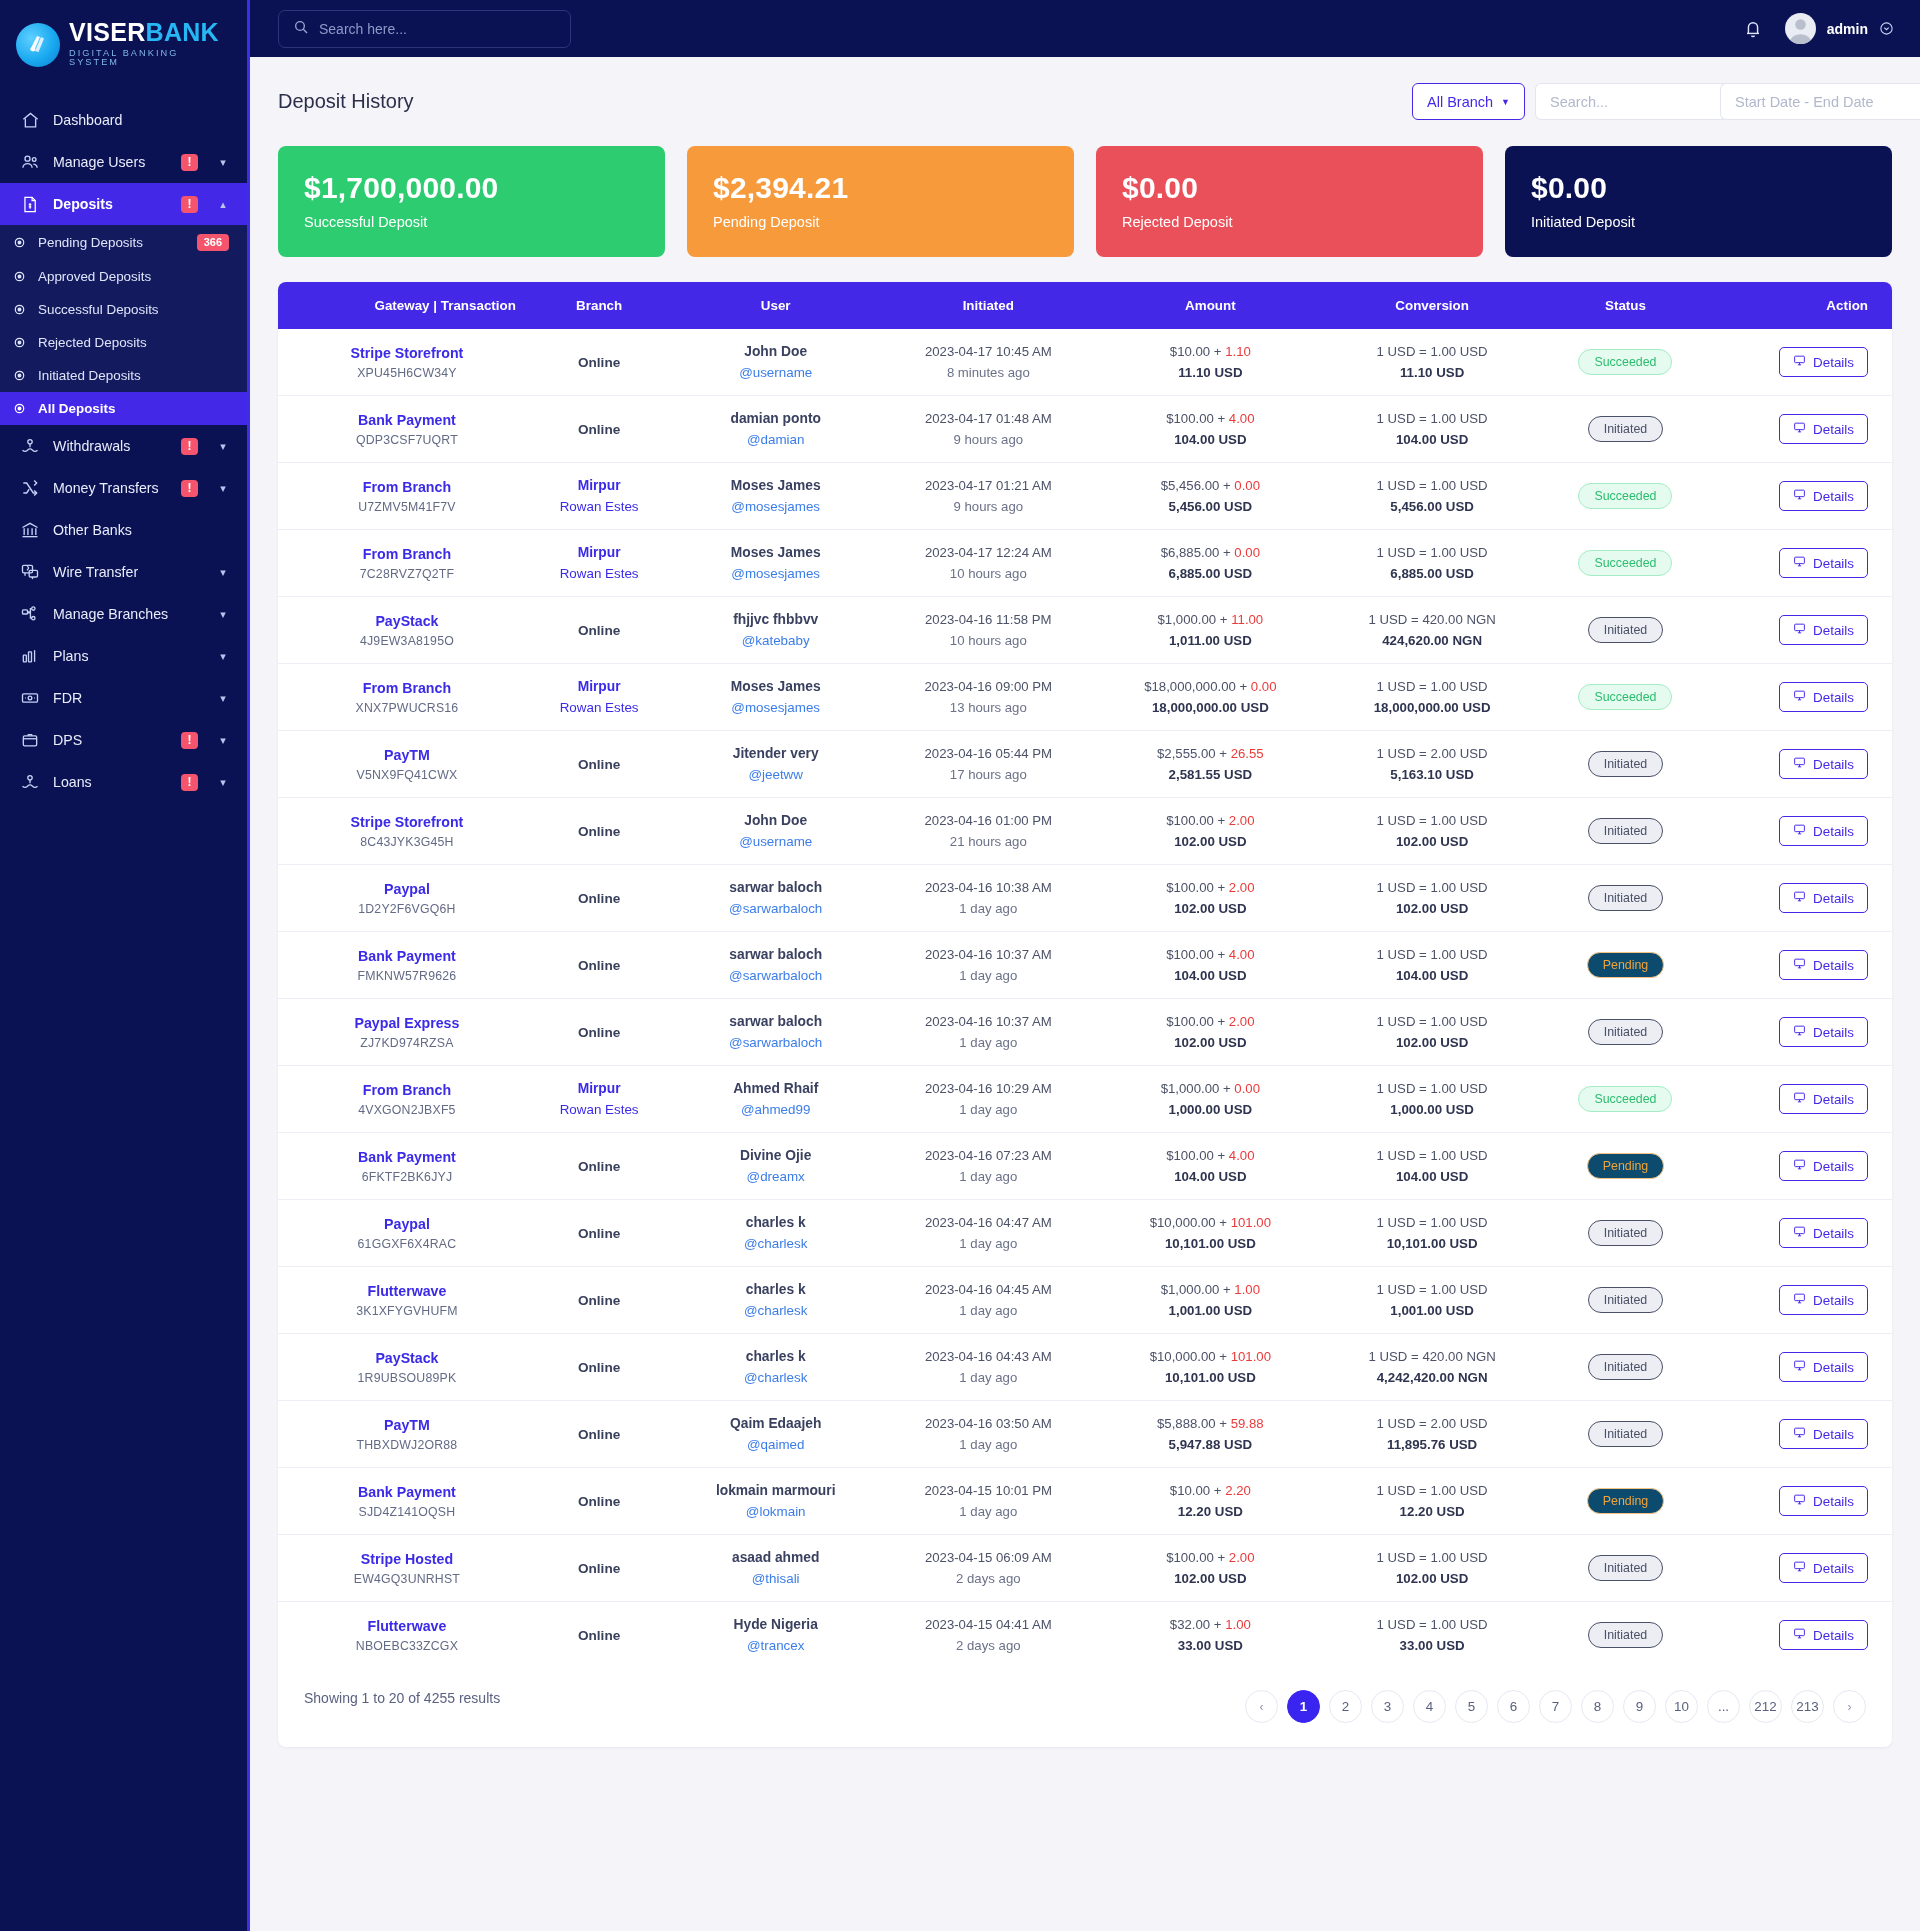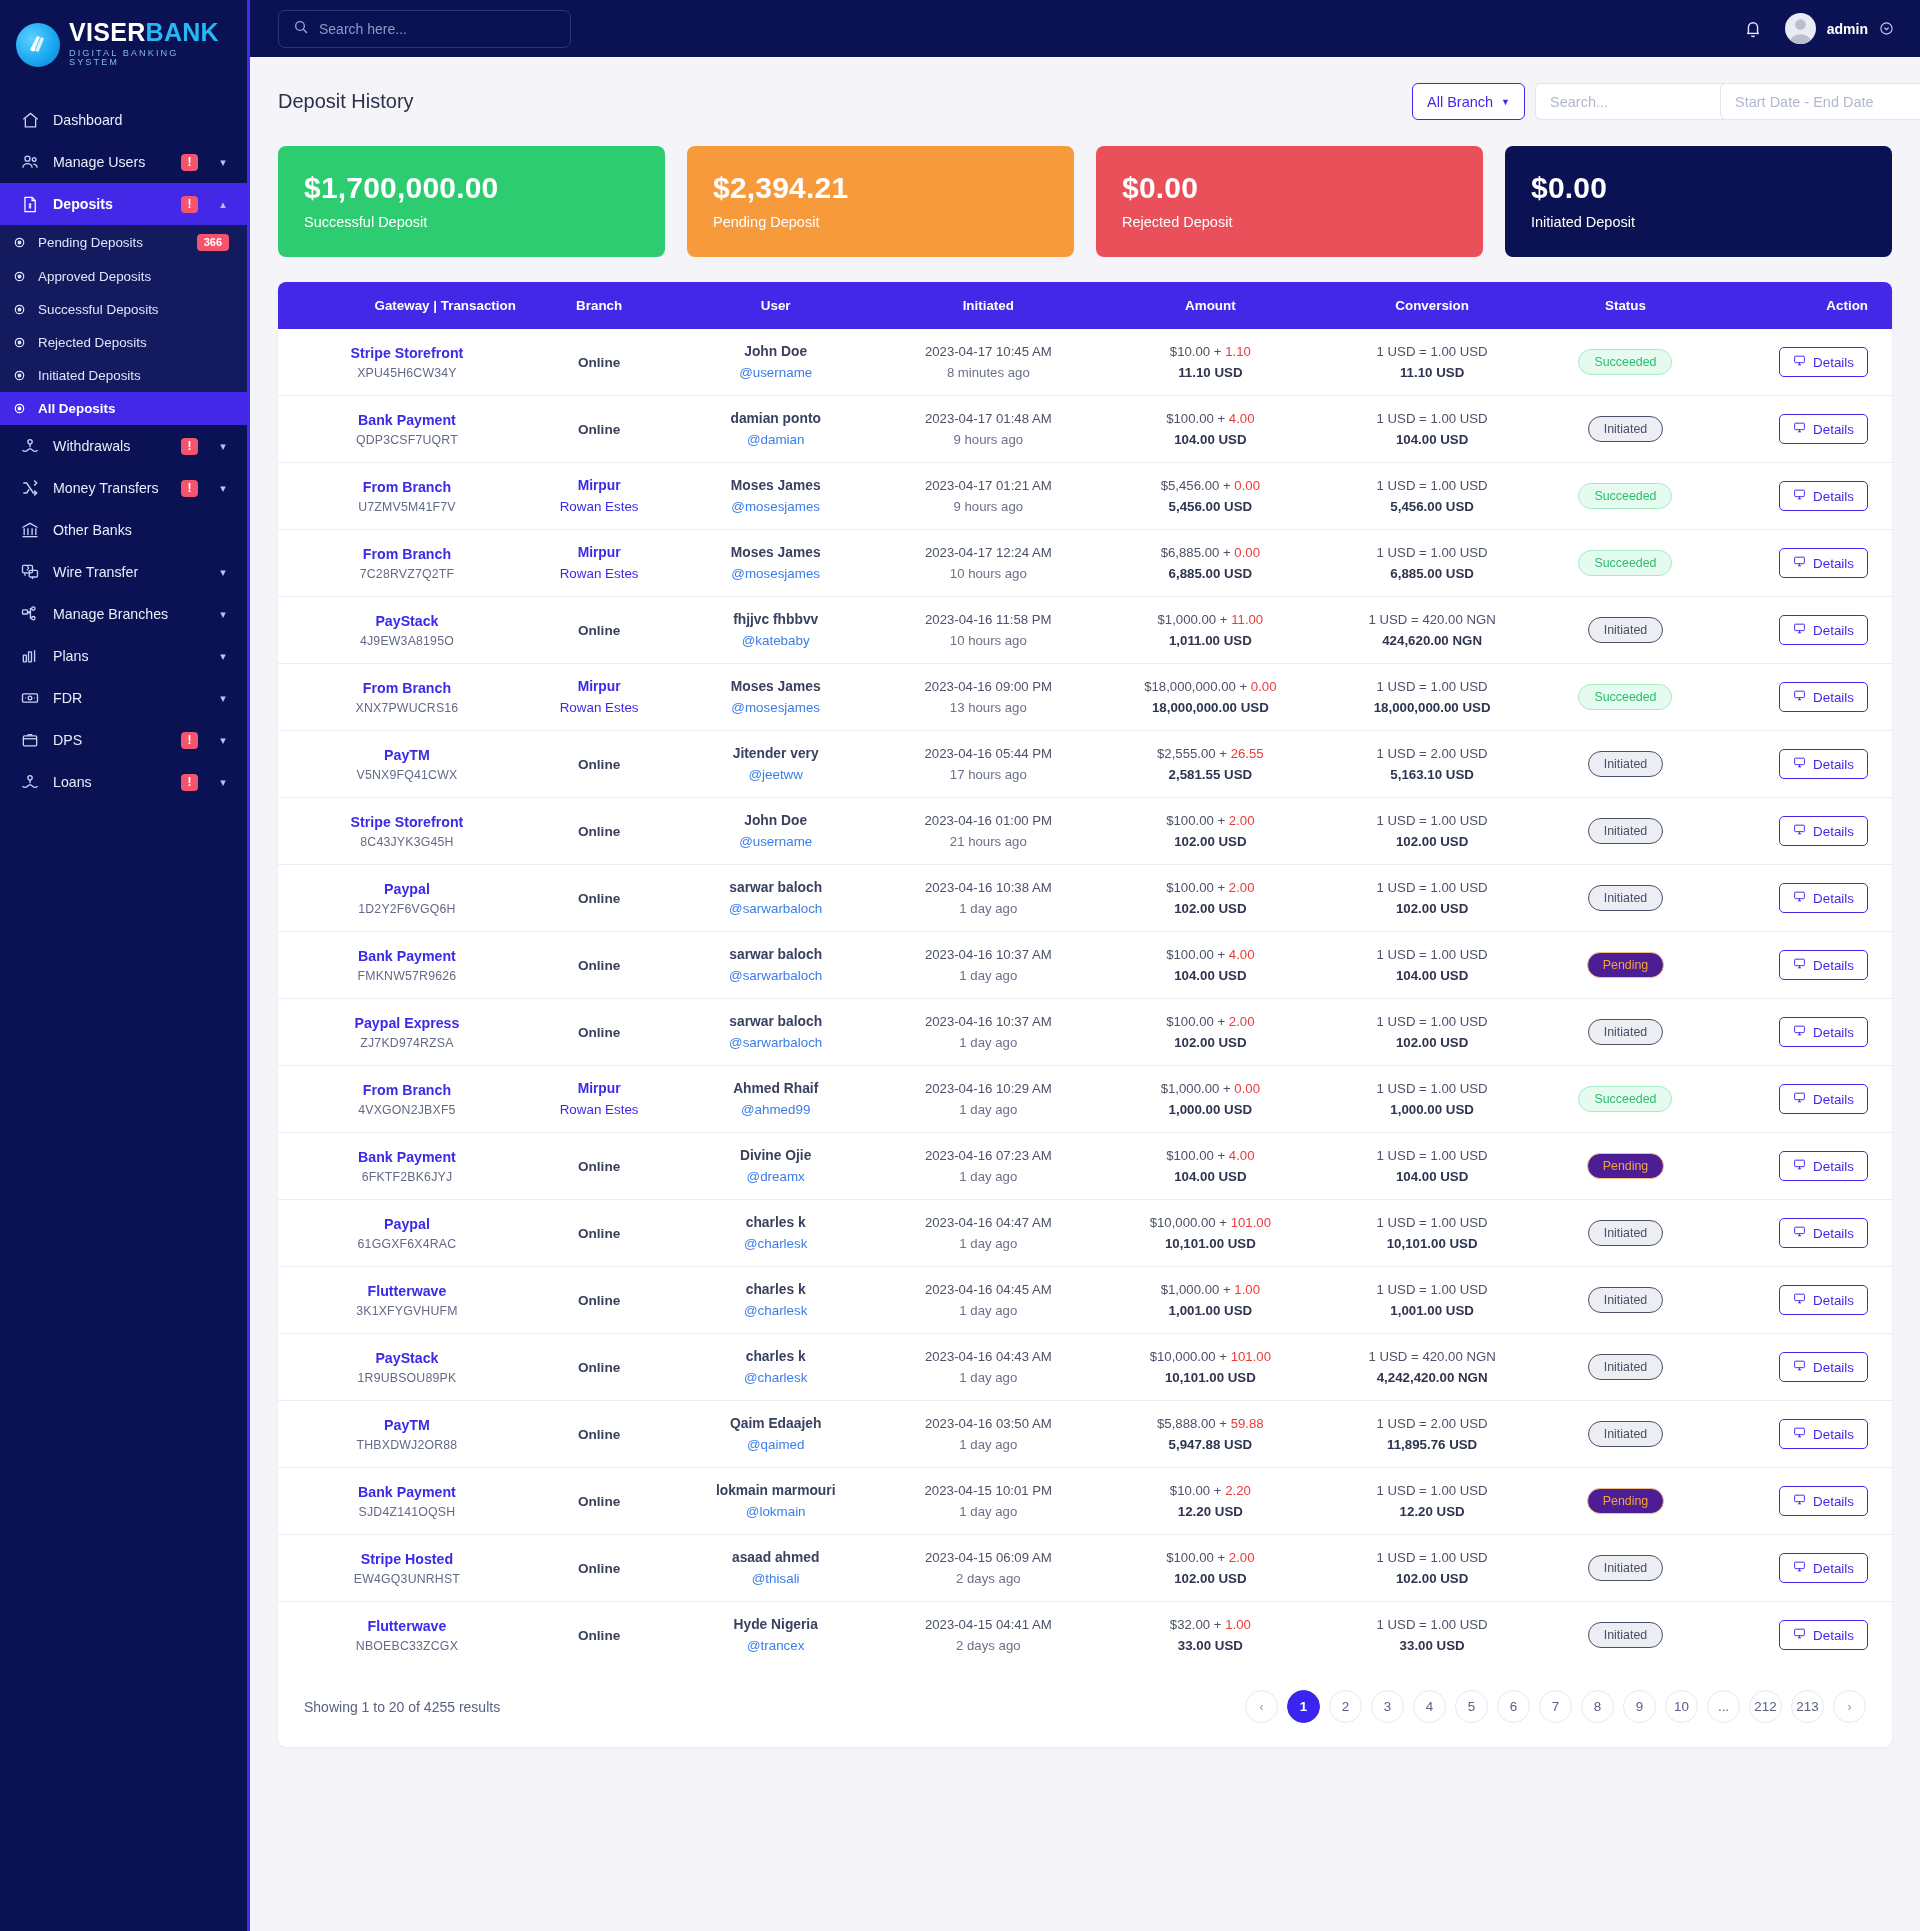--- a/index.html
+++ b/index.html
@@ -155,32 +155,32 @@
   .amt-2 { color:#2f3550; font-weight:700; font-size:13.3px; margin-top:6px; }
   .cv-1 { color:#4c5268; font-size:13.2px; }
   .cv-2 { color:#2f3550; font-weight:700; font-size:13.3px; margin-top:6px; }
 
   .badge {
     display:inline-block; padding: 5px 15px; border-radius: 14px;
     font-size: 12.4px; line-height:1.2;
   }
   .badge.succeeded { background:#e6fbef; color:#2bbd6e; border:1px solid #a5ecc5; }
   .badge.initiated { background:#eceef3; color:#4a5067; border:1px solid #4a5067; }
-  .badge.pending   { background:#4c1d95; color:#f0a43c; border:1px solid #f3c182; }
+  .badge.pending   { background:#0c4a6e; color:#f0a43c; border:1px solid #f3c182; }
 
   td.act { text-align:right; padding-right: 24px; }
   .details-btn {
     display:inline-flex; align-items:center; gap:7px;
     border:1px solid #4428e8; color:#4428e8; background:#fff;
     border-radius:5px; padding: 6px 13px; font-size:13.4px; cursor:pointer;
     font-family:inherit;
   }
 
   .tfoot {
-    display:flex; align-items:center; justify-content:space-between;
+    display:flex; justify-content:space-between;
     padding: 22px 26px 24px 26px;
   }
   .showing { color:#5a6180; font-size:14px; }
   .pager { display:flex; align-items:center; gap:9px; }
   .pg {
     width:33px;height:33px;border-radius:50%; border:1px solid #e5e8f1; background:#fff;
     color:#5a6180; font-size:13.4px; display:flex;align-items:center;justify-content:center;
     cursor:pointer; font-family:inherit;
   }
   .pg.active { background:#3a24ef; color:#fff; border-color:#3a24ef; font-weight:600; }

